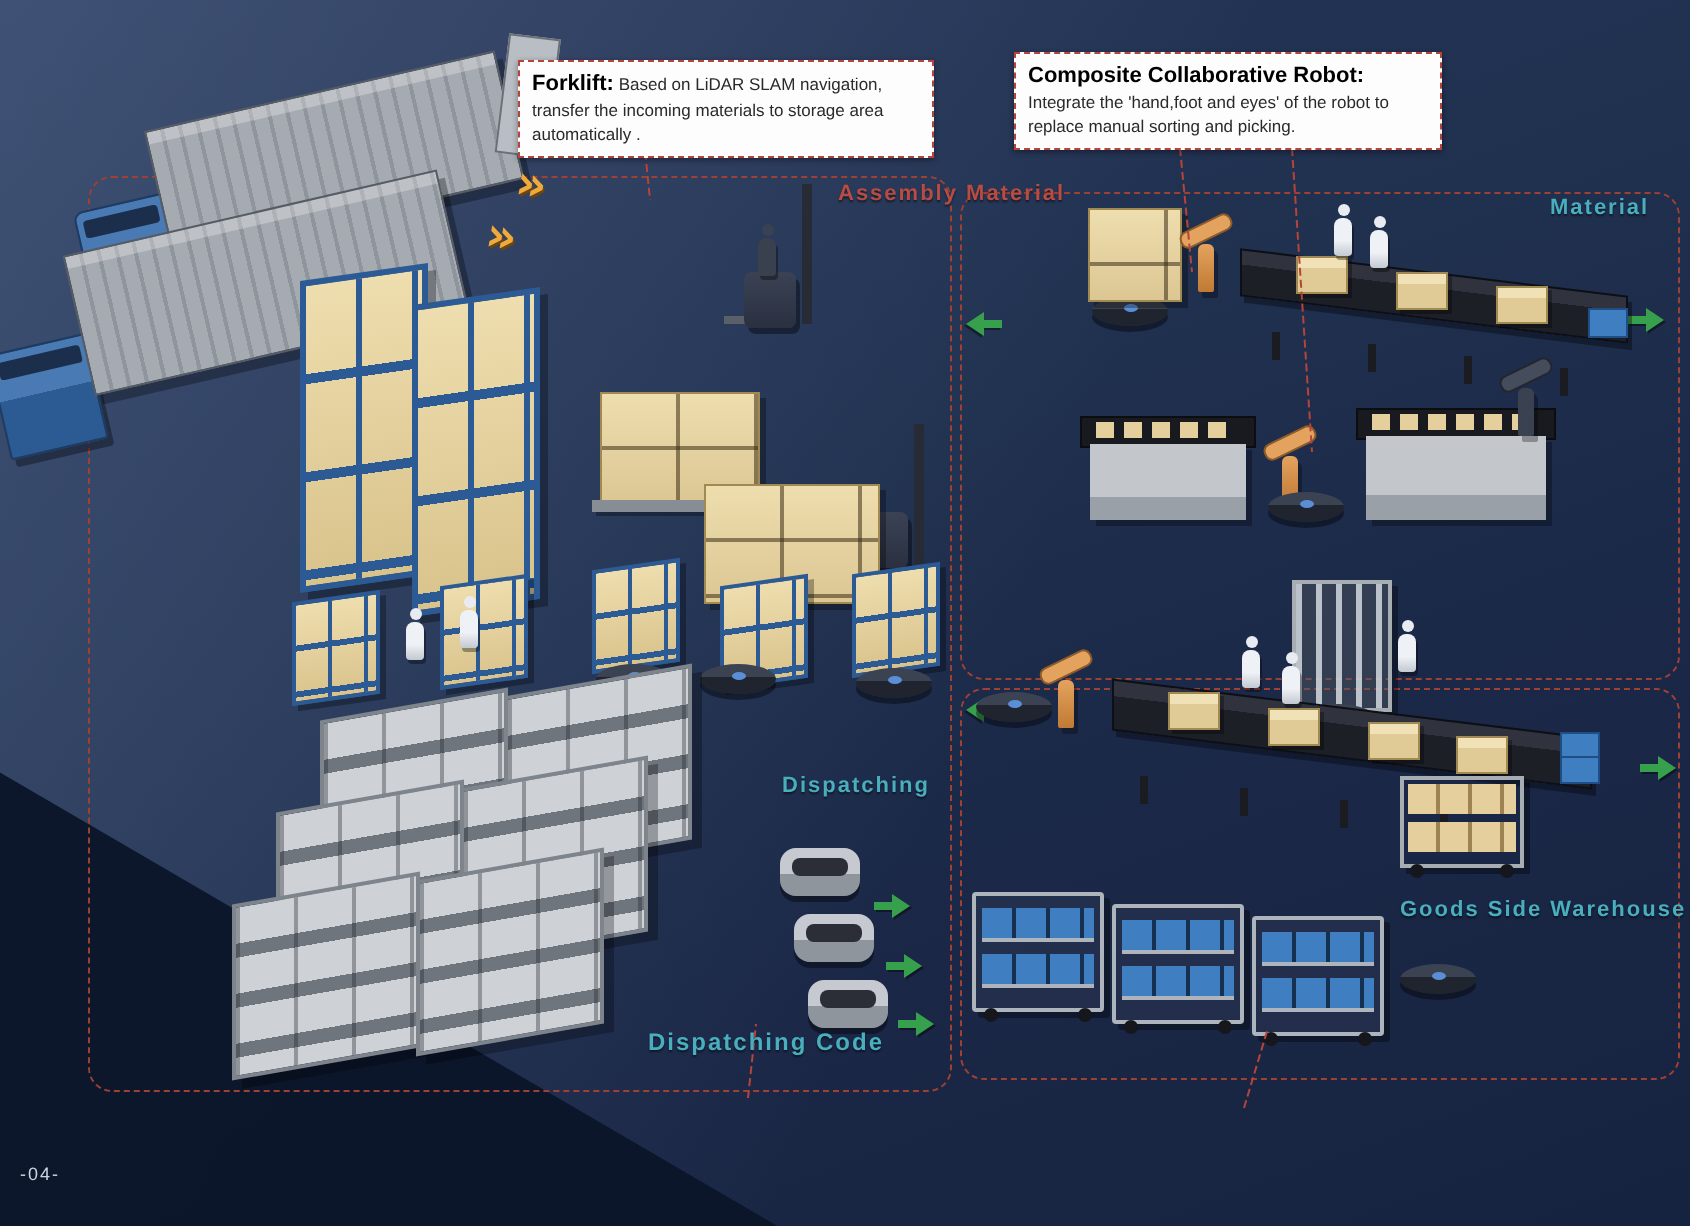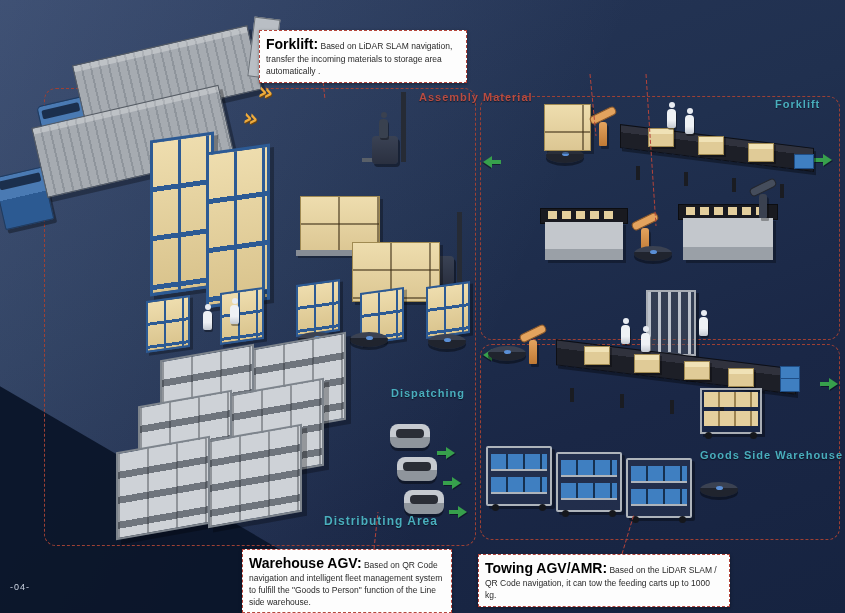--- a/index.html
+++ b/index.html
@@ -5,21 +5,21 @@
   html,body{margin:0;padding:0;background:#0d1626;}
   .stage{position:relative;width:845px;height:613px;overflow:hidden;
     background:linear-gradient(160deg,#273759 0%,#20304f 40%,#1a2746 70%,#162340 100%);
     font-family:"Liberation Sans",sans-serif;}
   .beam{position:absolute;inset:0;background:linear-gradient(112deg,rgba(150,175,215,.22) 0%,rgba(150,175,215,.10) 32%,rgba(150,175,215,0) 58%);}
   .dark-corner{position:absolute;inset:0;background:#0b1529;clip-path:polygon(0 63%,46% 100%,0 100%);opacity:.95;}
   .region{position:absolute;border:1px dashed #9e4034;border-radius:12px;}
   .zone-label{position:absolute;font-weight:bold;font-size:11px;letter-spacing:1px;color:#49aebd;text-shadow:0 1px 1px rgba(0,0,0,.5);}
   .zone-label.red{color:#b84c42;}
   .callout{position:absolute;background:#fdfdfd;border:1px dashed #b5443a;padding:4px 6px;font-size:8.5px;line-height:1.38;color:#2a2a2a;box-shadow:0 1px 3px rgba(0,0,0,.4);}
-  .callout b{color:#000;font-size:14px;}
+  .callout b{color:#000;font-size:11px;}
   .pagenum{position:absolute;color:#cdd5e3;font-size:9px;letter-spacing:1px;}
   
   .garrow{position:absolute;width:18px;height:12px;filter:drop-shadow(1px 1px 0 rgba(0,0,0,.4));}
   .garrow::before{content:"";position:absolute;left:0;top:4px;width:9px;height:4px;background:#37a04c;}
   .garrow::after{content:"";position:absolute;left:9px;top:0;width:0;height:0;border-left:9px solid #37a04c;border-top:6px solid transparent;border-bottom:6px solid transparent;}
   .garrow.flip{transform:scaleX(-1);}
   .chev{position:absolute;color:#eeab3c;font-weight:bold;font-size:24px;line-height:1;transform:rotate(10deg);text-shadow:1px 1px 0 #6e450f;font-family:"DejaVu Sans",sans-serif;}
   
   .truck{position:absolute;}
   .truck .cont{position:absolute;background:repeating-linear-gradient(90deg,#a6abb1 0 7px,#8f959c 7px 9px);border:1px solid #565c64;box-shadow:inset 0 6px 0 rgba(255,255,255,.28),3px 5px 0 rgba(0,0,0,.3);}
@@ -211,29 +211,26 @@
 
   <svg class="connectors" width="845" height="613" viewBox="0 0 845 613">
     <line x1="322" y1="70" x2="325" y2="100" stroke="#b5443a" stroke-width="1" stroke-dasharray="4 2"></line>
     <line x1="590" y1="74" x2="596" y2="136" stroke="#b5443a" stroke-width="1" stroke-dasharray="4 2"></line>
     <line x1="646" y1="74" x2="656" y2="226" stroke="#b5443a" stroke-width="1" stroke-dasharray="4 2"></line>
     <line x1="374" y1="549" x2="378" y2="512" stroke="#b5443a" stroke-width="1" stroke-dasharray="4 2"></line>
     <line x1="622" y1="554" x2="634" y2="514" stroke="#b5443a" stroke-width="1" stroke-dasharray="4 2"></line>
   </svg>
 
   <div class="zone-label red" style="left:419px;top:91px;">Assembly Material</div>
-  <div class="zone-label" style="left:775px;top:98px;">Forklift</div>
+  <div class="zone-label" style="left:775px;top:98px;">Material</div>
   <div class="zone-label" style="left:391px;top:387px;">Dispatching</div>
   <div class="zone-label" style="left:700px;top:449px;">Goods Side Warehouse</div>
-  <div class="zone-label" style="left:324px;top:514px;font-size:12px;">Distributing Area</div>
+  <div class="zone-label" style="left:324px;top:514px;font-size:12px;">Dispatching Code</div>
 
   <div class="callout" style="left:259px;top:30px;width:194px;">
     <b>Forklift:</b><span> Based on LiDAR SLAM navigation, transfer the incoming materials to storage area automatically .</span>
   </div>
-  <div class="callout" style="left:242px;top:549px;width:196px;">
-    <b>Warehouse AGV:</b><span> Based on QR Code navigation and intelligent fleet management system to fulfill the "Goods to Person" function of the Line side warehouse.</span>
-  </div>
-  <div class="callout" style="left:478px;top:554px;width:238px;">
-    <b>Towing AGV/AMR:</b><span> Based on the LiDAR SLAM / QR Code navigation, it can tow the feeding carts up to 1000 kg.</span>
+  <div class="callout" style="left:507px;top:26px;width:200px;">
+    <b>Composite Collaborative Robot:</b><span> Integrate the 'hand,foot and eyes' of the robot to replace manual sorting and picking.</span>
   </div>
 
   <div class="pagenum" style="left:10px;top:582px;">-04-</div>
 </div>
 
 </body></html>

